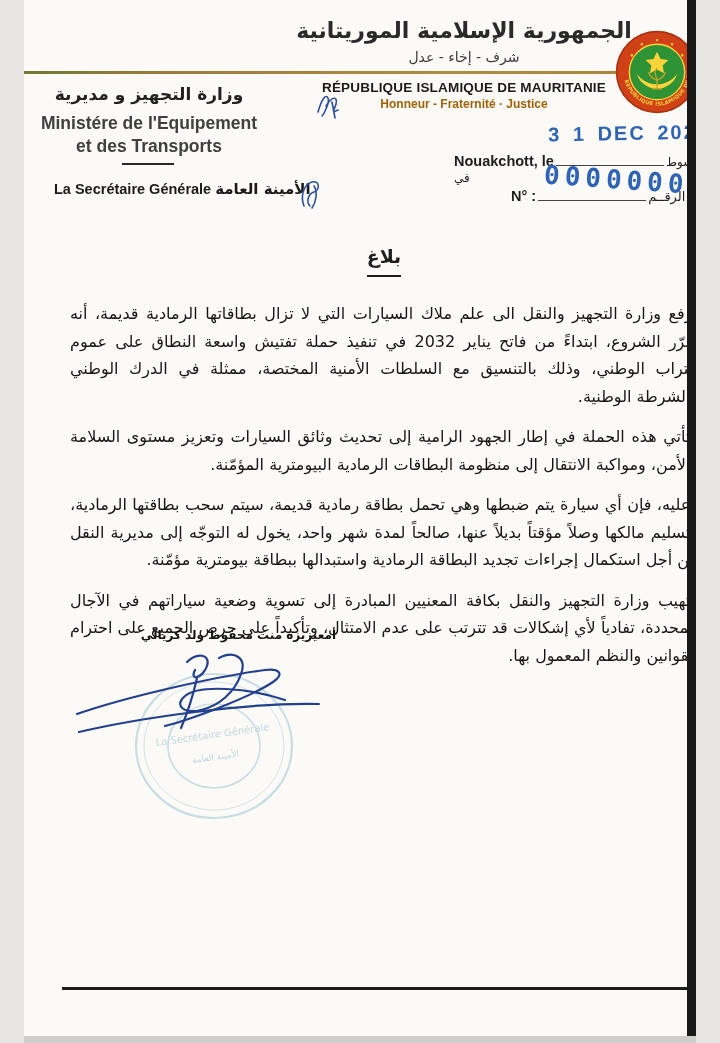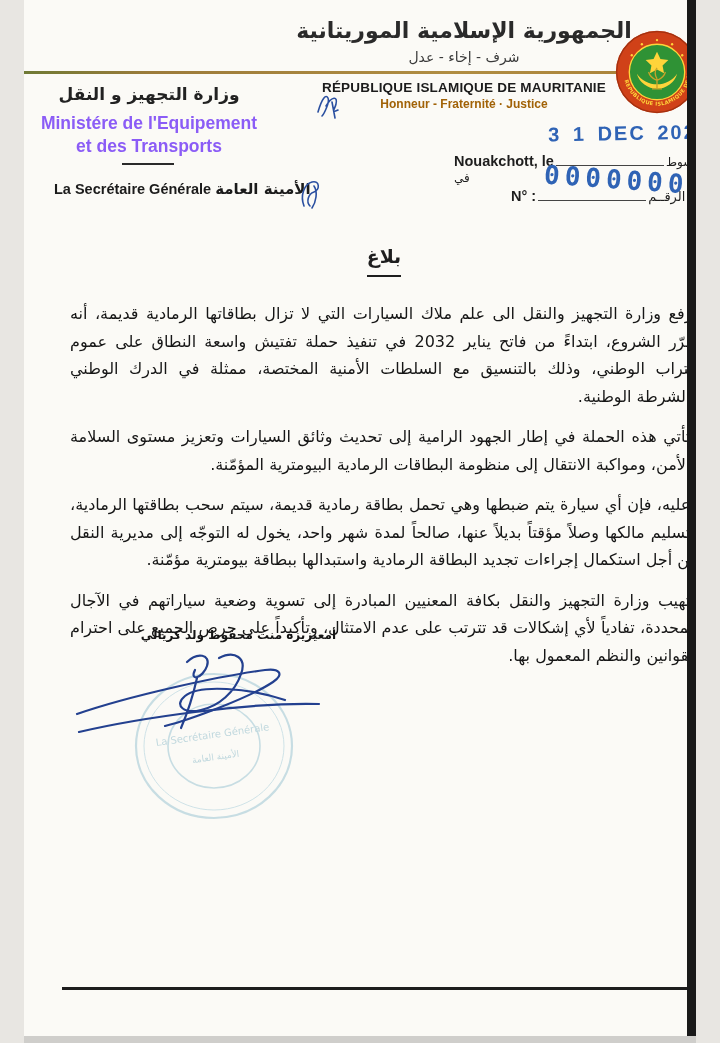--- a/index.html
+++ b/index.html
@@ -27,21 +27,21 @@
     background:linear-gradient(90deg,#6f7a35 0%, #9c7b3a 18%, #b08d42 60%, #a87f36 100%);
   }
   .emblem { position:absolute; left:591px; top:30px; width:84px; height:84px; }
 
   .ministry-ar {
     position:absolute; top:84px; left:20px; width:210px; text-align:center;
     font-family:"DejaVu Sans", sans-serif; font-weight:bold; font-size:17px; direction:rtl; color:#222;
   }
   .ministry-fr {
     position:absolute; top:112px; left:8px; width:234px; text-align:center;
-    font-weight:bold; font-size:17.5px; color:#8b5cf6; line-height:23px;
+    font-weight:bold; font-size:17.5px; color:#404040; line-height:23px;
   }
   .ministry-underline { position:absolute; top:163px; left:98px; width:52px; height:2px; background:#2a2a2a; }
   .office-line {
     position:absolute; top:180px; left:30px; width:260px; font-weight:bold; font-size:14.5px; color:#1b1b1b;
     white-space:nowrap;
   }
   .office-line .ar { font-family:"DejaVu Sans", sans-serif; font-weight:bold; font-size:15px; }
 
   .republique {
     position:absolute; top:80px; left:290px; width:300px; text-align:center;
@@ -123,21 +123,21 @@
     <circle cx="80" cy="30" r="1.4" fill="#ffd43a"></circle>
       <circle cx="32" cy="17" r="1.4" fill="#ffd43a"></circle>
     <circle cx="68" cy="17" r="1.4" fill="#ffd43a"></circle>
       <circle cx="50" cy="12" r="1.4" fill="#ffd43a"></circle>
     <circle cx="50" cy="50" r="33" fill="#2f9235" stroke="#ffd43a" stroke-width="1.6"></circle>
     <path fill="#ffd43a" d="M50 26 l4.1 8.6 9.4 1.2 -6.9 6.5 1.8 9.3 -8.4-4.6 -8.4 4.6 1.8-9.3 -6.9-6.5 9.4-1.2 z"></path>
     <path fill="#ffd43a" d="M26 52 a 25 25 0 0 0 48 0 a 29 29 0 0 1 -48 0 z"></path>
     <path stroke="#c8a22a" stroke-width="1.6" fill="none" d="M50 70 v-12 M50 60 c-5-2 -9-6 -10-10 M50 60 c5-2 9-6 10-10 M50 58 c-3-5 -3-9 0-13 M44 70 h12"></path>
   </svg>
 
-  <div class="ministry-ar">وزارة التجهيز و النقل</div>
+  <div class="ministry-ar">وزارة التجهيز و مديرية</div>
   <div class="ministry-fr">
     <div>Ministére de l'Equipement</div>
     <div>et des Transports</div>
   </div>
   <div class="ministry-underline"></div>
   <div class="office-line">
     <span>La Secrétaire Générale</span>
     <span class="ar">الأمينة العامة</span>
   </div>
 

